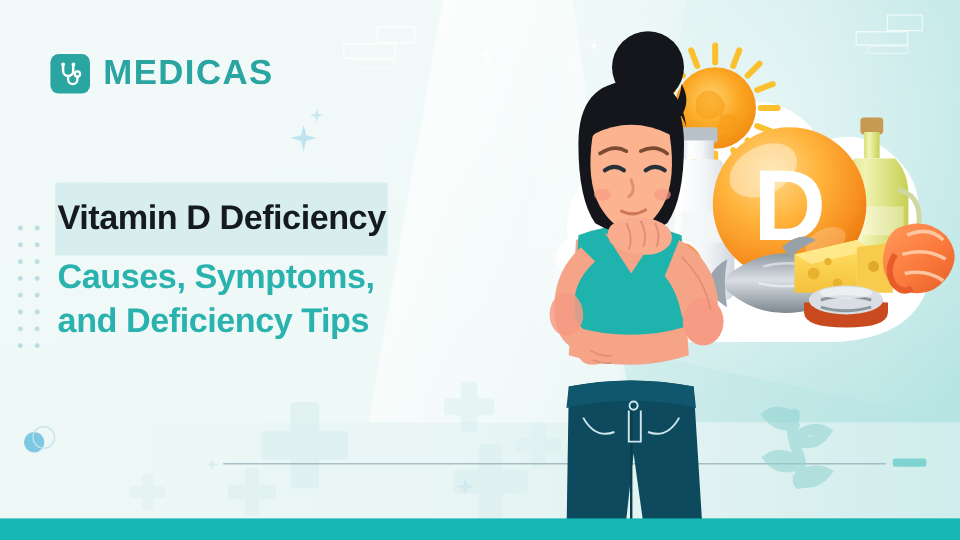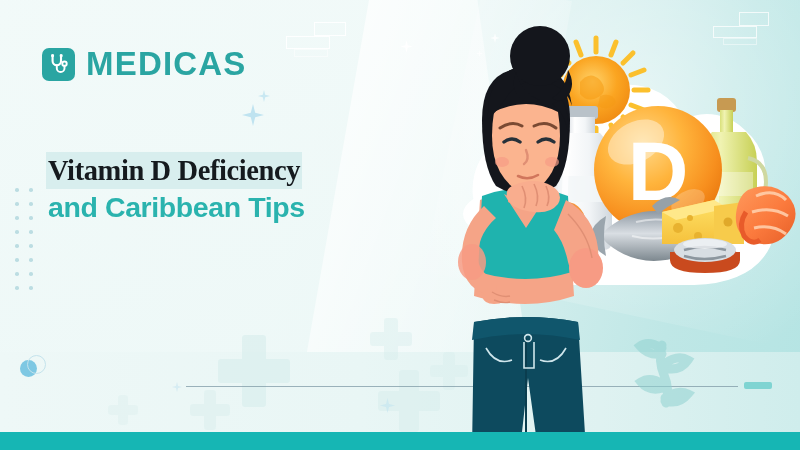--- a/index.html
+++ b/index.html
@@ -84,27 +84,27 @@
     border-radius:2px; background:#7fd4d2; }
 
   
   .bottom-bar { position:absolute; left:0; bottom:0; width:800px; height:18px;
     background:#16b6b4; }
 
   
   .logo { position:absolute; left:42px; top:45px; display:flex; align-items:center; gap:11px; }
   .logo-mark { width:33px; height:33px; border-radius:7px; background:#2aa5a2;
     display:flex; align-items:center; justify-content:center; }
-  .logo-text { font-size:33px; font-weight:700; letter-spacing:1.2px; color:#2aa5a2; }
+  .logo-text { font-size:29px; font-weight:700; letter-spacing:1.2px; color:#2aa5a2; }
 
   
   .headline { position:absolute; left:48px; top:152px; width:360px; }
   .hl-line { font-size:28.5px; font-weight:700; line-height:1.30;
     letter-spacing:-.4px; color:#151a1e; white-space:nowrap; }
-  .hl-line.hl-hi { display:inline-block; background:#d8eeee; padding:0 2px; margin-left:-2px;font-family:Liberation Serif, serif; }
+  .hl-line.hl-hi { display:inline-block; background:#d8eeee; padding:12px 2px; margin-left:-2px; }
   .hl-line.accent { color:#2ab3ae; }
 
   
   .illus { position:absolute; left:400px; top:0; width:400px; height:450px; }
   .illus svg { position:absolute; left:0; top:0; }
 </style>
 </head>
 <body>
 
 <div id="banner">
@@ -173,21 +173,22 @@
         <rect x="12.8" y="1.4" width="3.2" height="3" rx="1" fill="#ffffff"></rect>
       </svg>
     </span>
     <span class="logo-text">MEDICAS</span>
   </div>
 
   <div class="headline">
     <div>
       <span class="hl-line hl-hi">Vitamin D Deficiency</span>
     </div>
-    <div class="hl-line accent">and Caribbean Tips</div>
+    <div class="hl-line accent">Causes, Symptoms,</div>
+    <div class="hl-line accent">and Deficiency Tips</div>
   </div>
 
   <div class="hrule"></div>
   <div class="hdash"></div>
 
   <div class="illus">
     <svg width="400" height="450" viewBox="0 0 400 450">
       <defs>
         <radialGradient id="capGrad" cx="38%" cy="30%" r="75%">
           <stop offset="0%" stop-color="#ffd98a"></stop>

